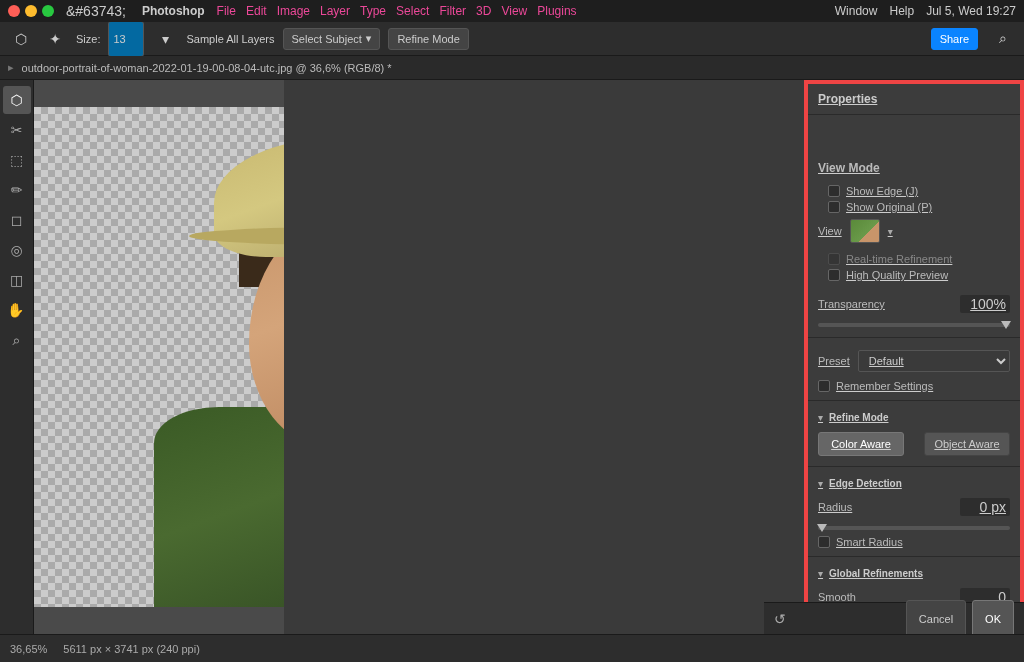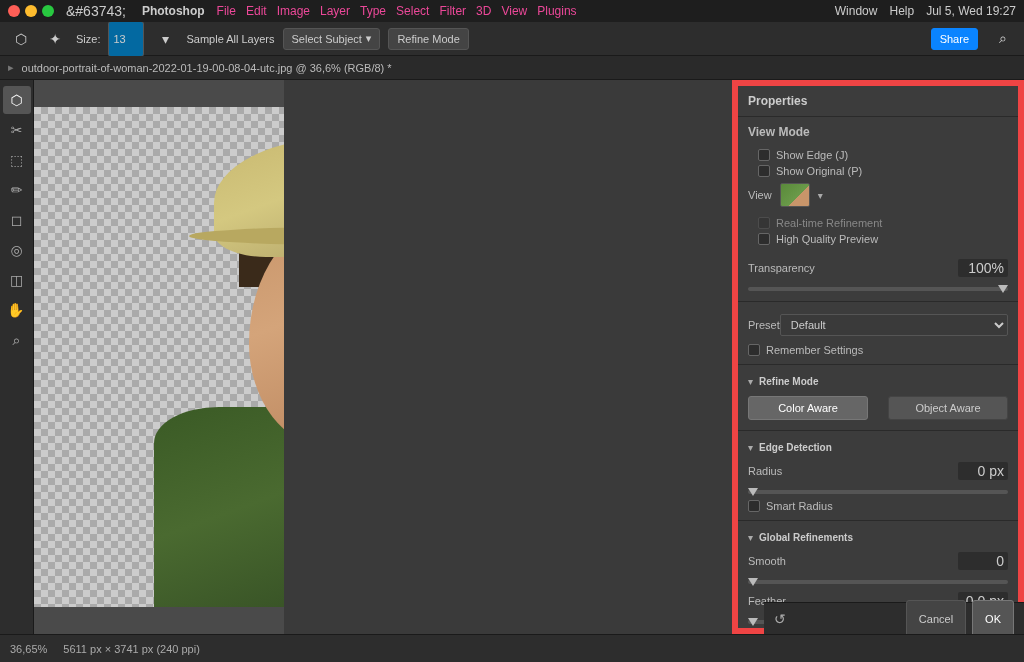--- a/index.html
+++ b/index.html
@@ -214,27 +214,28 @@
       background-size: 14px 14px;
       background-position: 0 0, 0 7px, 7px -7px, -7px 0px;
       background-color: #ccc;
     }
 
     
     .right-panel {
       position: absolute;
       top: 80px;
       right: 0;
-      width: 292px;
+      width: 220px;
       bottom: 28px;
       background: #3c3c3c;
       border-left: 1px solid #1a1a1a;
-      border: 6px solid #ef4444;
+      border: 4px solid #ef4444;
       overflow-y: auto;
       overflow-x: hidden;
+      text-decoration: underline;
     }
     .right-panel::-webkit-scrollbar {
       width: 6px;
     }
     .right-panel::-webkit-scrollbar-track {
       background: #2d2d2d;
     }
     .right-panel::-webkit-scrollbar-thumb {
       background: #555;
       border-radius: 3px;
@@ -247,20 +248,21 @@
       font-weight: 600;
       color: #ccc;
       border-bottom: 1px solid #2a2a2a;
     }
 
     .section-title {
       font-size: 12px;
       font-weight: 600;
       color: #bbb;
       padding: 8px 10px 4px;
+      margin-top: 38px;
     }
 
     .view-mode-section {
       padding: 4px 10px 8px;
     }
 
     .view-row {
       display: flex;
       align-items: center;
       gap: 8px;
@@ -333,20 +335,21 @@
       padding: 6px 10px;
     }
     .preset-select {
       background: #3a3a3a;
       border: 1px solid #555;
       color: #ccc;
       border-radius: 2px;
       padding: 2px 6px;
       font-size: 11px;
       flex: 1;
+      margin-left: 8px;
       height: 22px;
       cursor: pointer;
     }
 
     .collapsible-header {
       display: flex;
       align-items: center;
       padding: 5px 10px;
       cursor: pointer;
       background: #3c3c3c;

